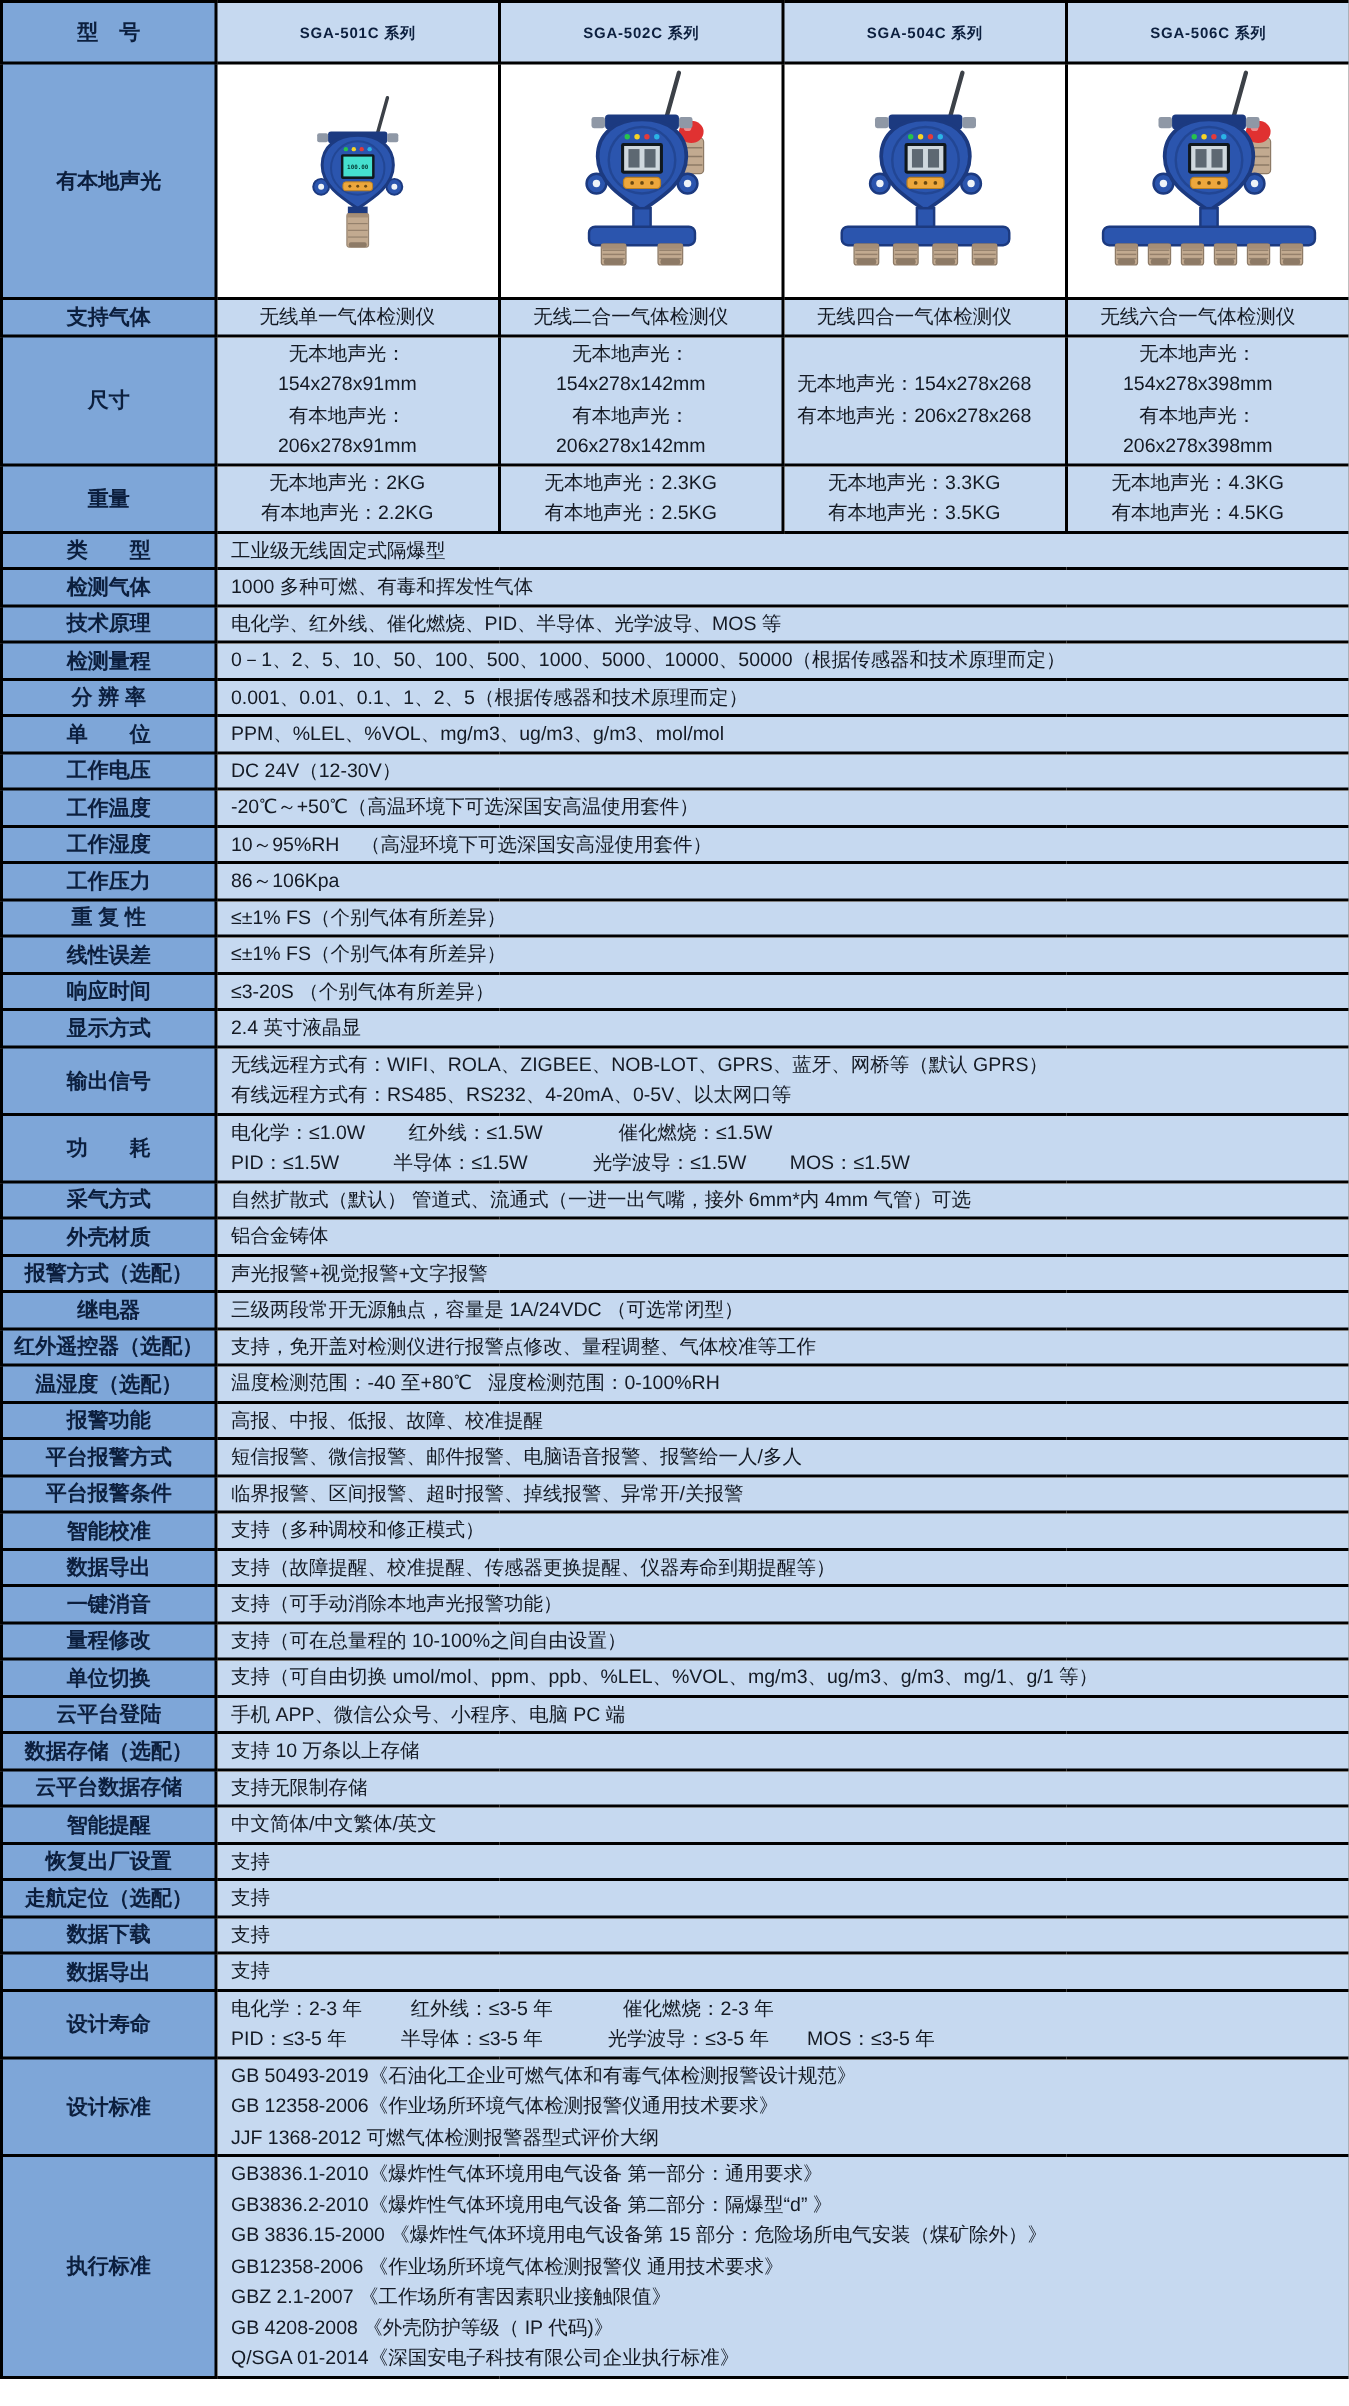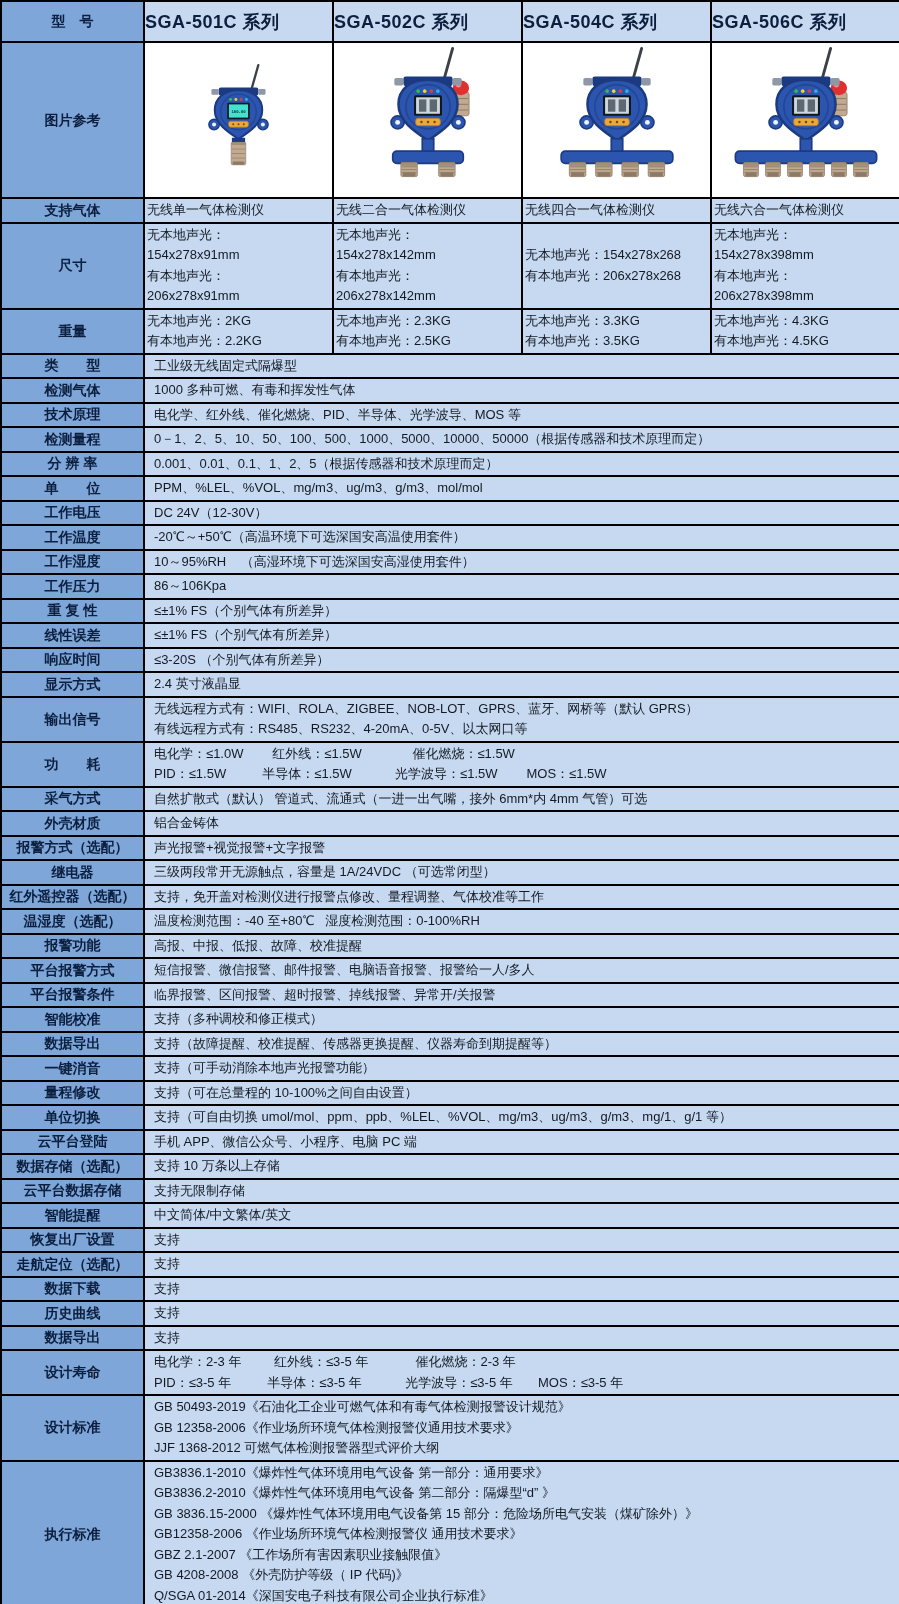--- a/index.html
+++ b/index.html
@@ -27,34 +27,34 @@
     font-size: 14px;
     text-align: center;
     line-height: 19px;
     padding: 1px 2px;
   }
   tr.hdr th { height: 41px; }
   th.model {
     background: #c6d9f0;
     color: #0c1f3e;
     font-weight: bold;
-    font-size: 18px;
+    font-size: 10px;
     letter-spacing: 0.5px;
-    text-align: left;
+    text-align: center;
   }
   td.val {
     background: #c6d9f0;
     color: #141a24;
     font-size: 13px;
     line-height: 20.5px;
     padding: 1px 9px;
     white-space: pre-wrap;
     overflow: hidden;
   }
-  td.c { text-align: left; padding-left: 2px; padding-right: 16px; margin-top: 28px; }
+  td.c { text-align: center; padding-left: 2px; padding-right: 16px; margin-top: 28px; }
   td.imgcell {
     background: #ffffff;
     height: 148px;
     text-align: center;
     vertical-align: middle;
     padding: 2px 0;
   }
   .device-slot { display: inline-block; line-height: 0; }
 </style>
 </head>
@@ -70,21 +70,21 @@
   </colgroup>
   <tbody>
     <tr class="hdr">
       <th class="lbl">型　号</th>
       <th class="model">SGA-501C 系列</th>
       <th class="model">SGA-502C 系列</th>
       <th class="model">SGA-504C 系列</th>
       <th class="model">SGA-506C 系列</th>
     </tr>
     <tr>
-      <th class="lbl">图片参考</th>
+      <th class="lbl">有本地声光</th>
       <td class="imgcell"><span class="device-slot"><svg width="125" height="146" viewBox="0 0 180 160" xmlns="http://www.w3.org/2000/svg">
               <g transform="translate(90,2) scale(0.95)">
                 <g>
                   <path d="M 16 52 L 30 2" stroke="#3c4148" stroke-width="3.5" stroke-linecap="round" fill="none"></path>
                   <rect x="10" y="47" width="10" height="12" rx="2" fill="#99a3ae"></rect>
                 </g>
                 <rect x="-30" y="36" width="60" height="12" rx="3" fill="#1C3A80"></rect>
                 <rect x="-41" y="38" width="11" height="9" rx="2" fill="#8f98a6"></rect>
                 <rect x="30" y="38" width="11" height="9" rx="2" fill="#8f98a6"></rect>
                 <circle cx="-37" cy="92" r="8" fill="#2B55AE" stroke="#1C3A80" stroke-width="2"></circle>
@@ -506,24 +506,20 @@
   </tr>
       <tr>
     <th class="lbl" scope="row">走航定位（选配）</th>
     <td class="val" colspan="4">支持</td>
   </tr>
       <tr>
     <th class="lbl" scope="row">数据下载</th>
     <td class="val" colspan="4">支持</td>
   </tr>
       <tr>
-    <th class="lbl" scope="row">历史曲线</th>
-    <td class="val" colspan="4">支持</td>
-  </tr>
-      <tr>
     <th class="lbl" scope="row">数据导出</th>
     <td class="val" colspan="4">支持</td>
   </tr>
       <tr>
     <th class="lbl" scope="row">设计寿命</th>
     <td class="val" colspan="4">电化学：2-3 年         红外线：≤3-5 年             催化燃烧：2-3 年
 PID：≤3-5 年          半导体：≤3-5 年            光学波导：≤3-5 年       MOS：≤3-5 年</td>
   </tr>
       <tr>
     <th class="lbl" scope="row">设计标准</th>

